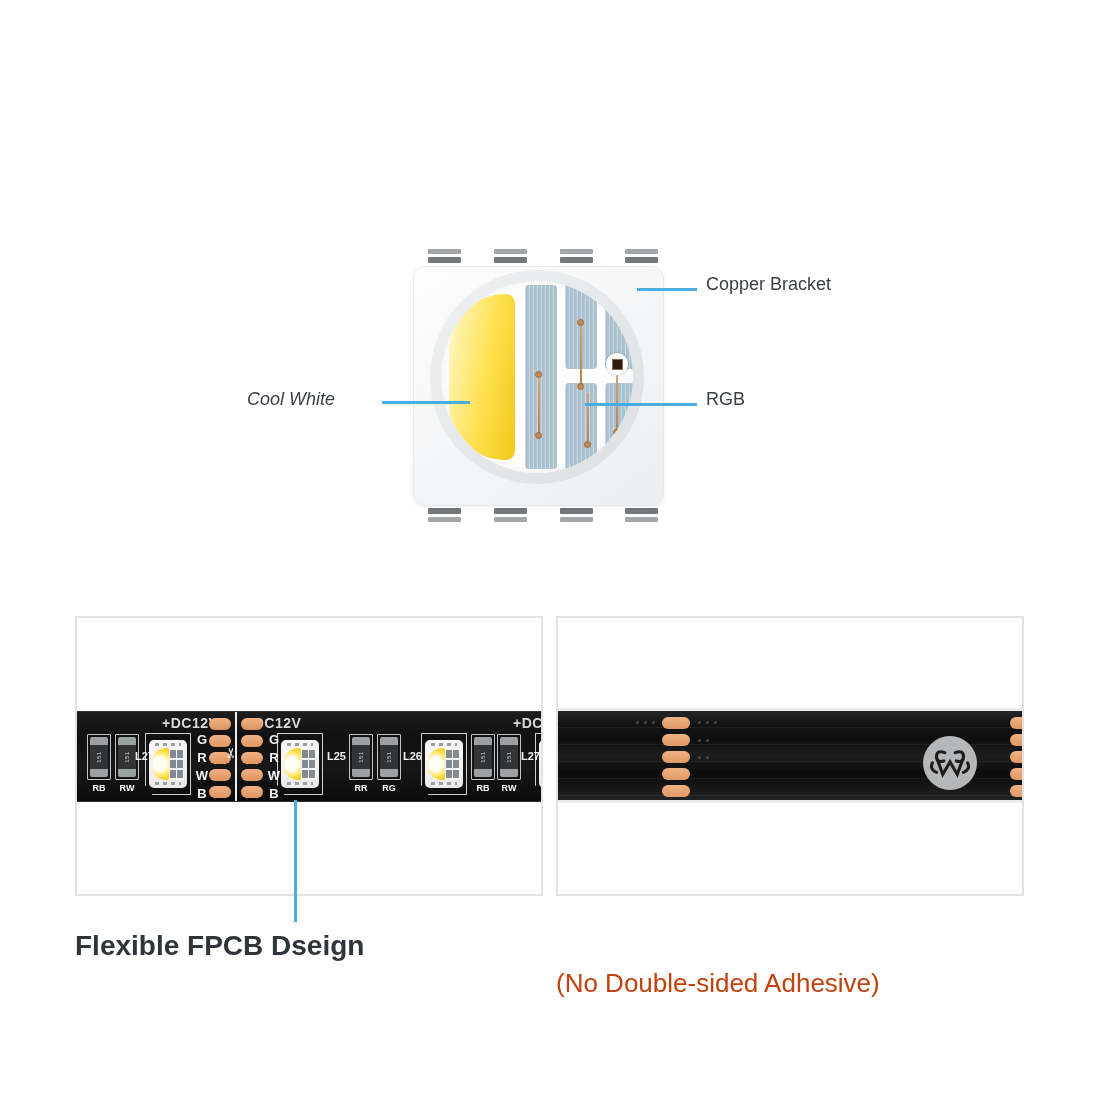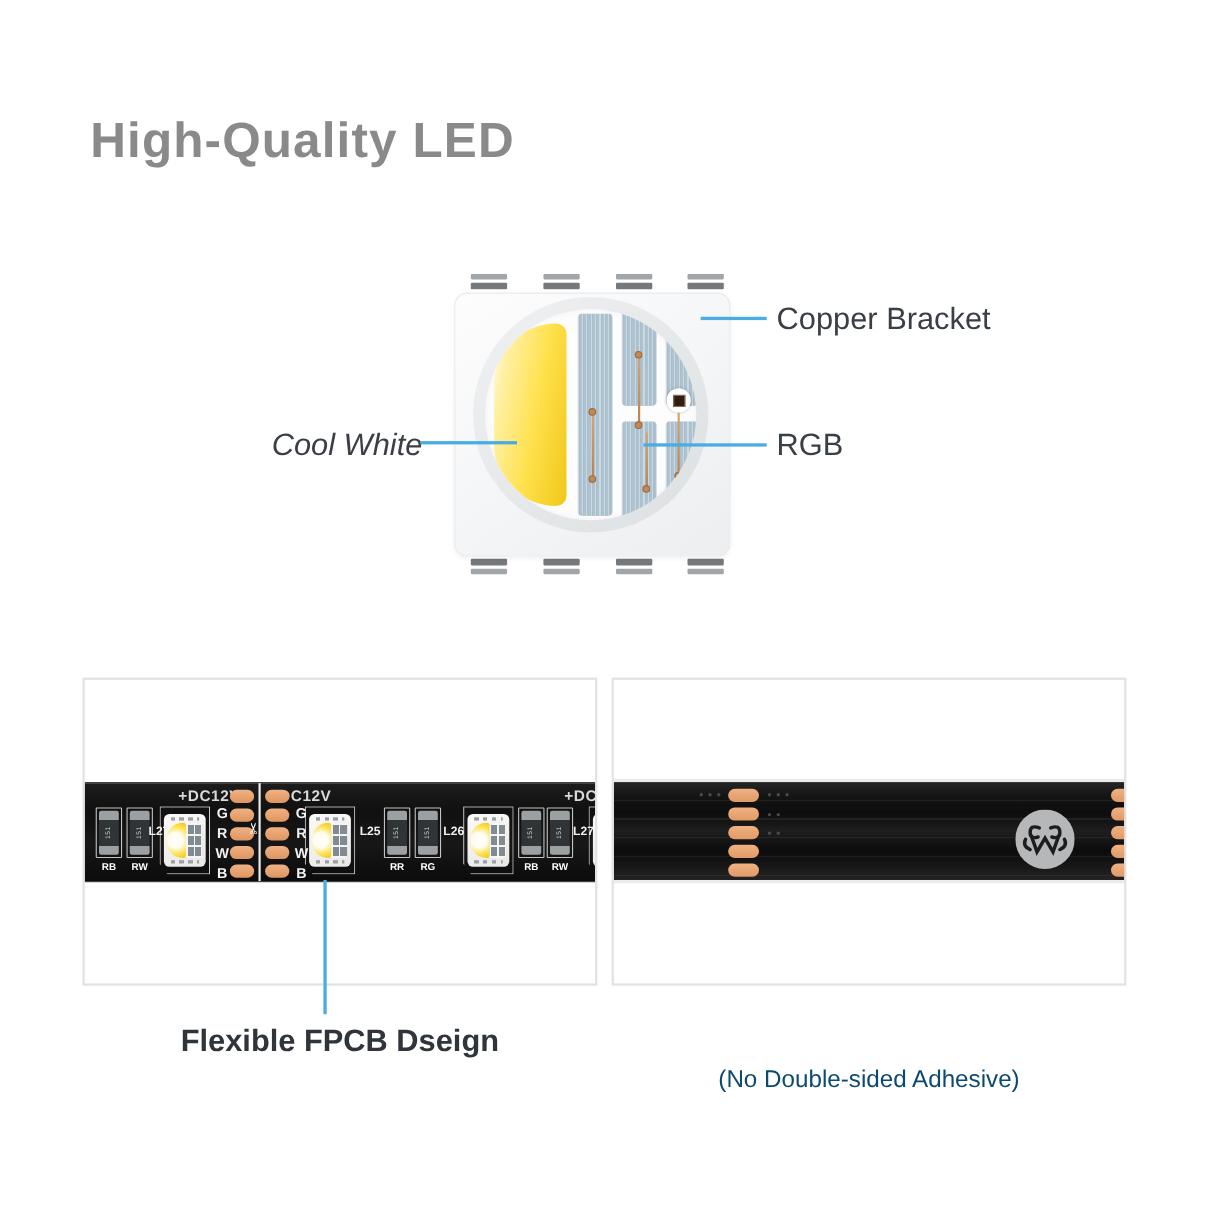--- a/index.html
+++ b/index.html
@@ -31,21 +31,21 @@
         background-image:repeating-linear-gradient(90deg,rgba(255,255,255,.35) 0 1px,rgba(0,0,0,.03) 1px 2px,transparent 2px 4px);}
   .die-pad{position:absolute;left:165px;top:72px;width:22px;height:22px;border-radius:50%;
            background:#fff;box-shadow:0 0 3px rgba(0,0,0,.25);}
   .die{position:absolute;left:6px;top:6px;width:9px;height:9px;background:#2e1d12;border:1px solid #8a6a48;}
   .wire{position:absolute;width:2px;border-radius:1px;background:linear-gradient(#d3a577,#b98352);}
   .wdot{position:absolute;width:5px;height:5px;border-radius:50%;background:#c08a58;border:1px solid #9e6b3d;}
 
   
   .callout-line-h{position:absolute;height:3px;background:var(--accent,#49ace2);z-index:6;}
   .callout-line-v{position:absolute;width:3px;background:var(--accent,#49ace2);z-index:6;}
-  .callout-label{position:absolute;font-size:28px;font-weight:400;color:#3a3f45;z-index:6;}
+  .callout-label{position:absolute;font-size:18px;font-weight:400;color:#3a3f45;z-index:6;}
 
   
   .panel{position:absolute;top:616px;width:468px;height:280px;border:2px solid #e2e2e2;
          background:#fff;box-sizing:border-box;overflow:hidden;}
   .panel-left{left:75px;}
   .panel-right{left:556px;}
 
   
   .fpcb-strip{position:absolute;left:0;top:93px;width:464px;height:89px;
               background:linear-gradient(180deg,#1d1d1d 0%,#101010 28%,#171717 62%,#0b0b0b 100%);
@@ -85,30 +85,29 @@
   .tube{position:absolute;left:0;top:3px;width:464px;height:89px;
         background:linear-gradient(180deg,#262626 0%,#141414 14%,#0d0d0d 32%,#1e1e1e 50%,#0c0c0c 70%,#171717 86%,#232323 100%);}
   .tube-lines{position:absolute;inset:0;
         background:repeating-linear-gradient(180deg,transparent 0 16px,rgba(255,255,255,.06) 16px 17px);}
   .tpad{position:absolute;width:28px;height:12px;border-radius:6px;
         background:linear-gradient(#f0b183,#e09a66);}
   .tdot{position:absolute;width:3px;height:3px;border-radius:50%;background:#4a4a4a;}
   .logo{position:absolute;left:365px;top:25px;width:54px;height:54px;}
 
   
-  .caption{position:absolute;width:468px;text-align:center;font-weight:700;color:#2f353b;}
+  .caption{position:absolute;width:468px;text-align:left;font-weight:700;color:#2f353b;}
   .caption-main{top:930px;font-size:28px;}
-  .caption-sub{top:968px;font-size:22px;font-weight:400;color:#0c4a6e;}
+  .caption-sub{top:968px;font-size:26px;font-weight:400;color:#c2410c;}
 </style>
 </head>
 <body>
 
 <div class="canvas">
 
-  <div class="page-title">High-Quality LED</div>
 
   <div>
 
     <div class="chip-pin" style="left:428px;top:249px;">
         <i class="pb1"></i>
         <i class="pb2"></i>
       </div>
     <div class="chip-pin" style="left:494px;top:249px;">
         <i class="pb1"></i>
         <i class="pb2"></i>

